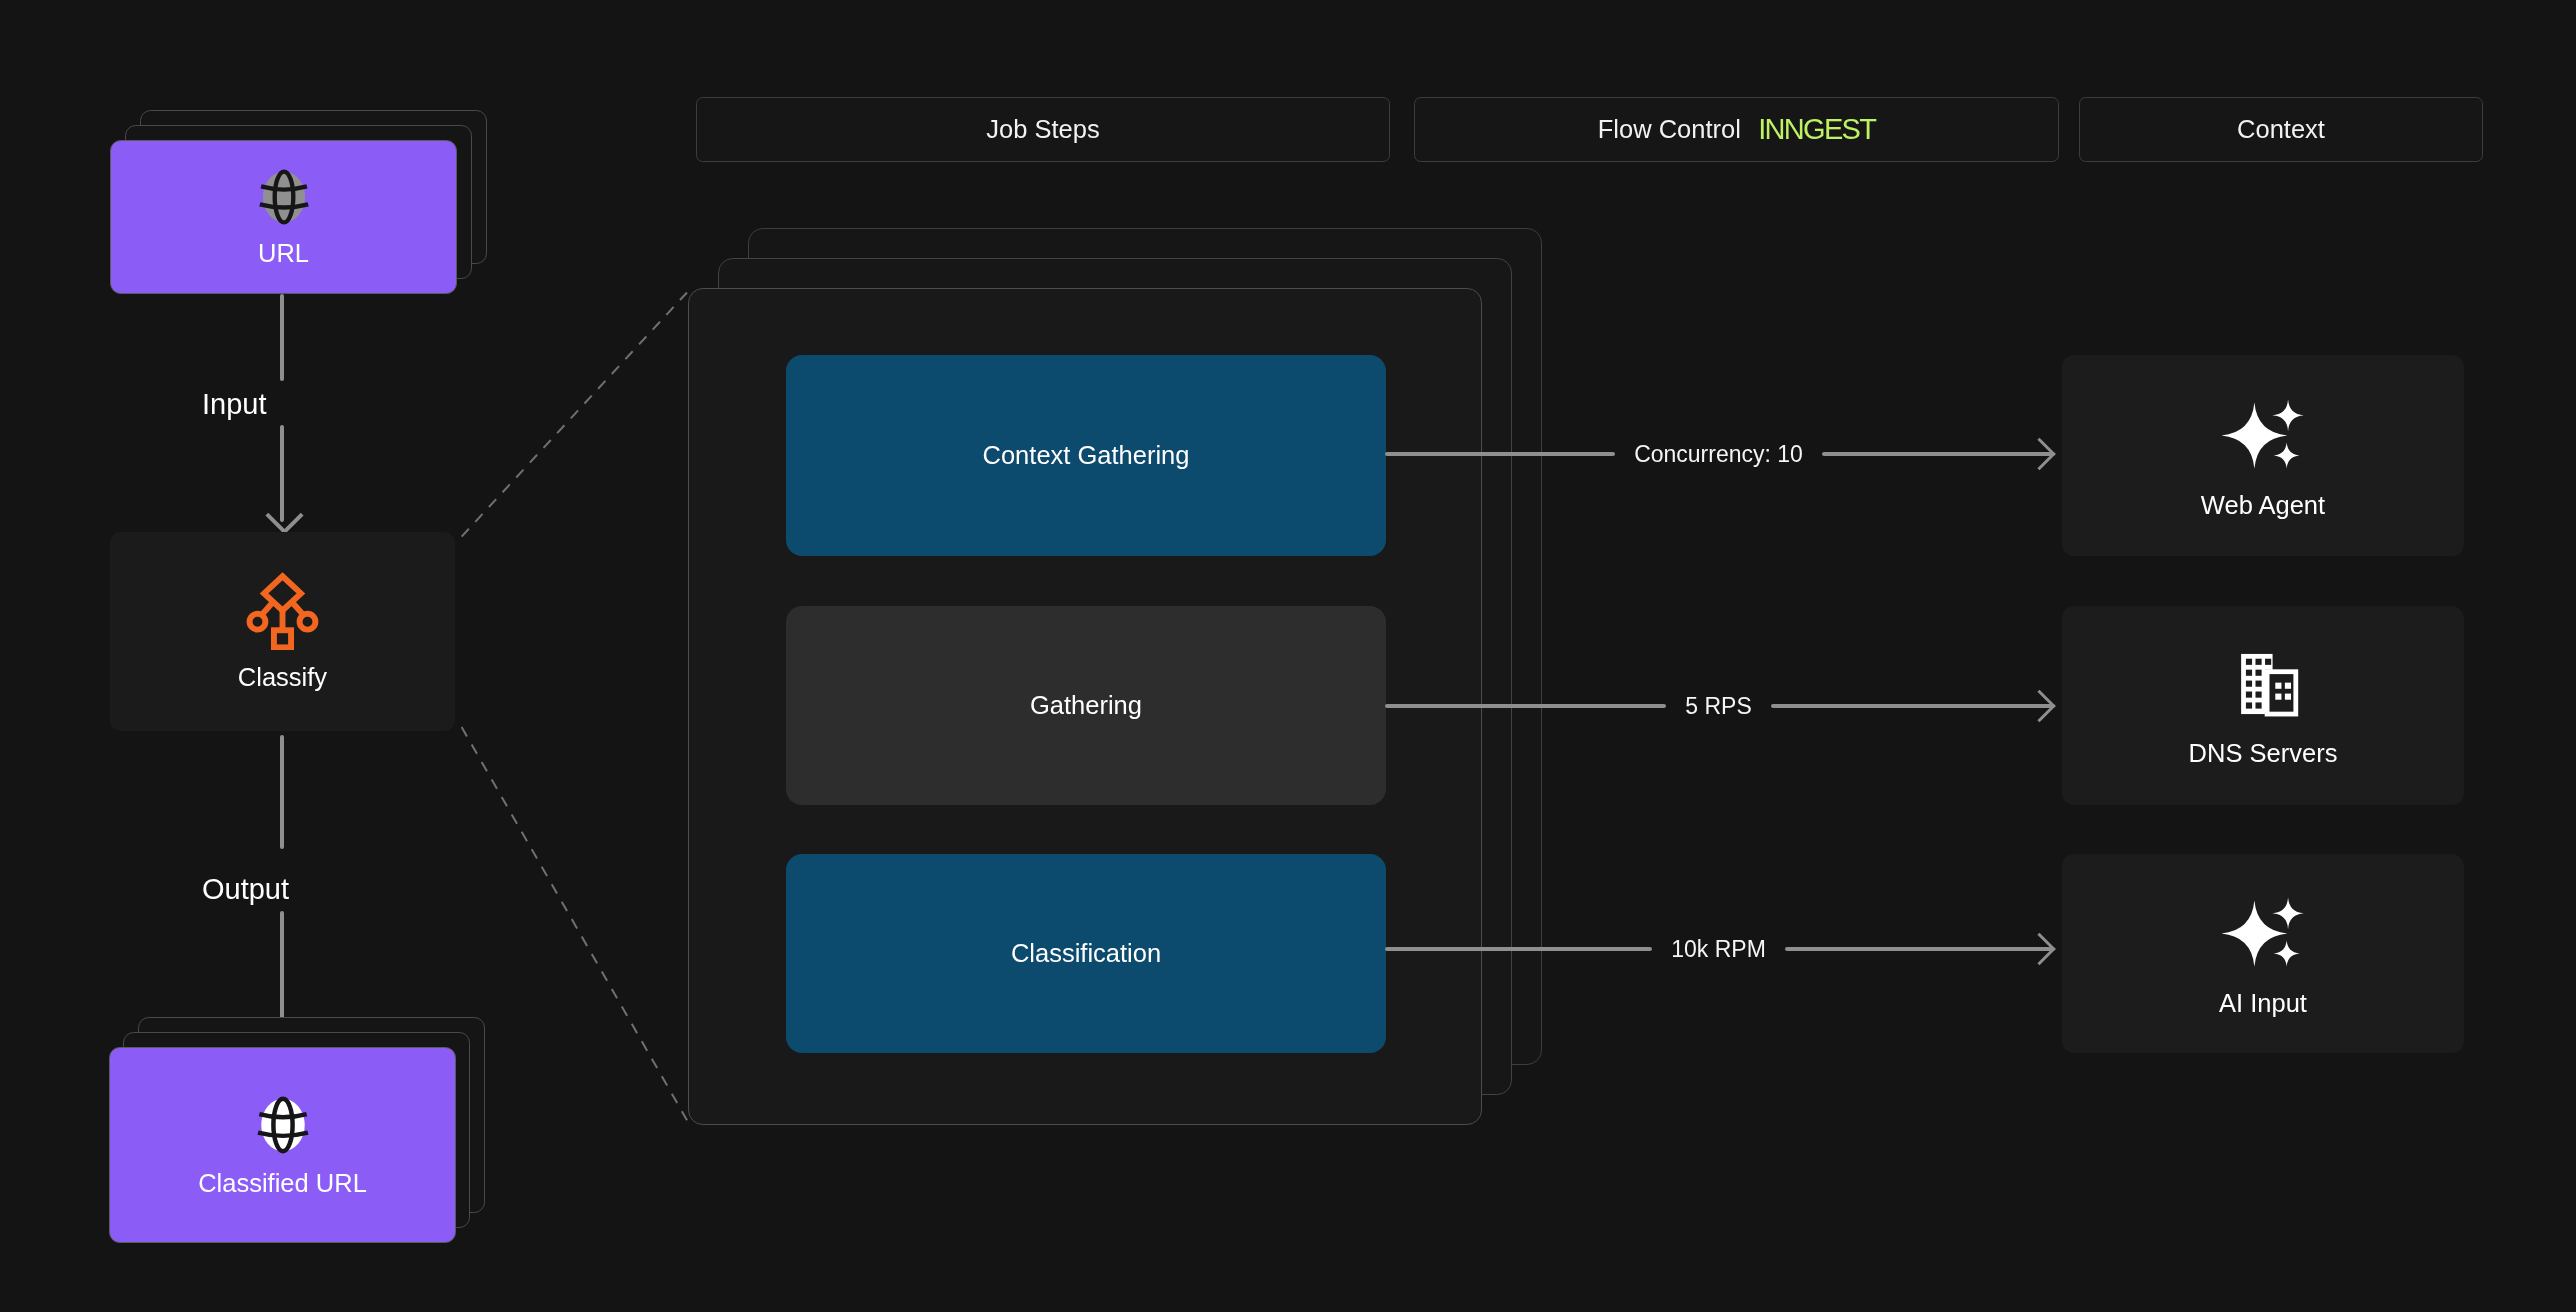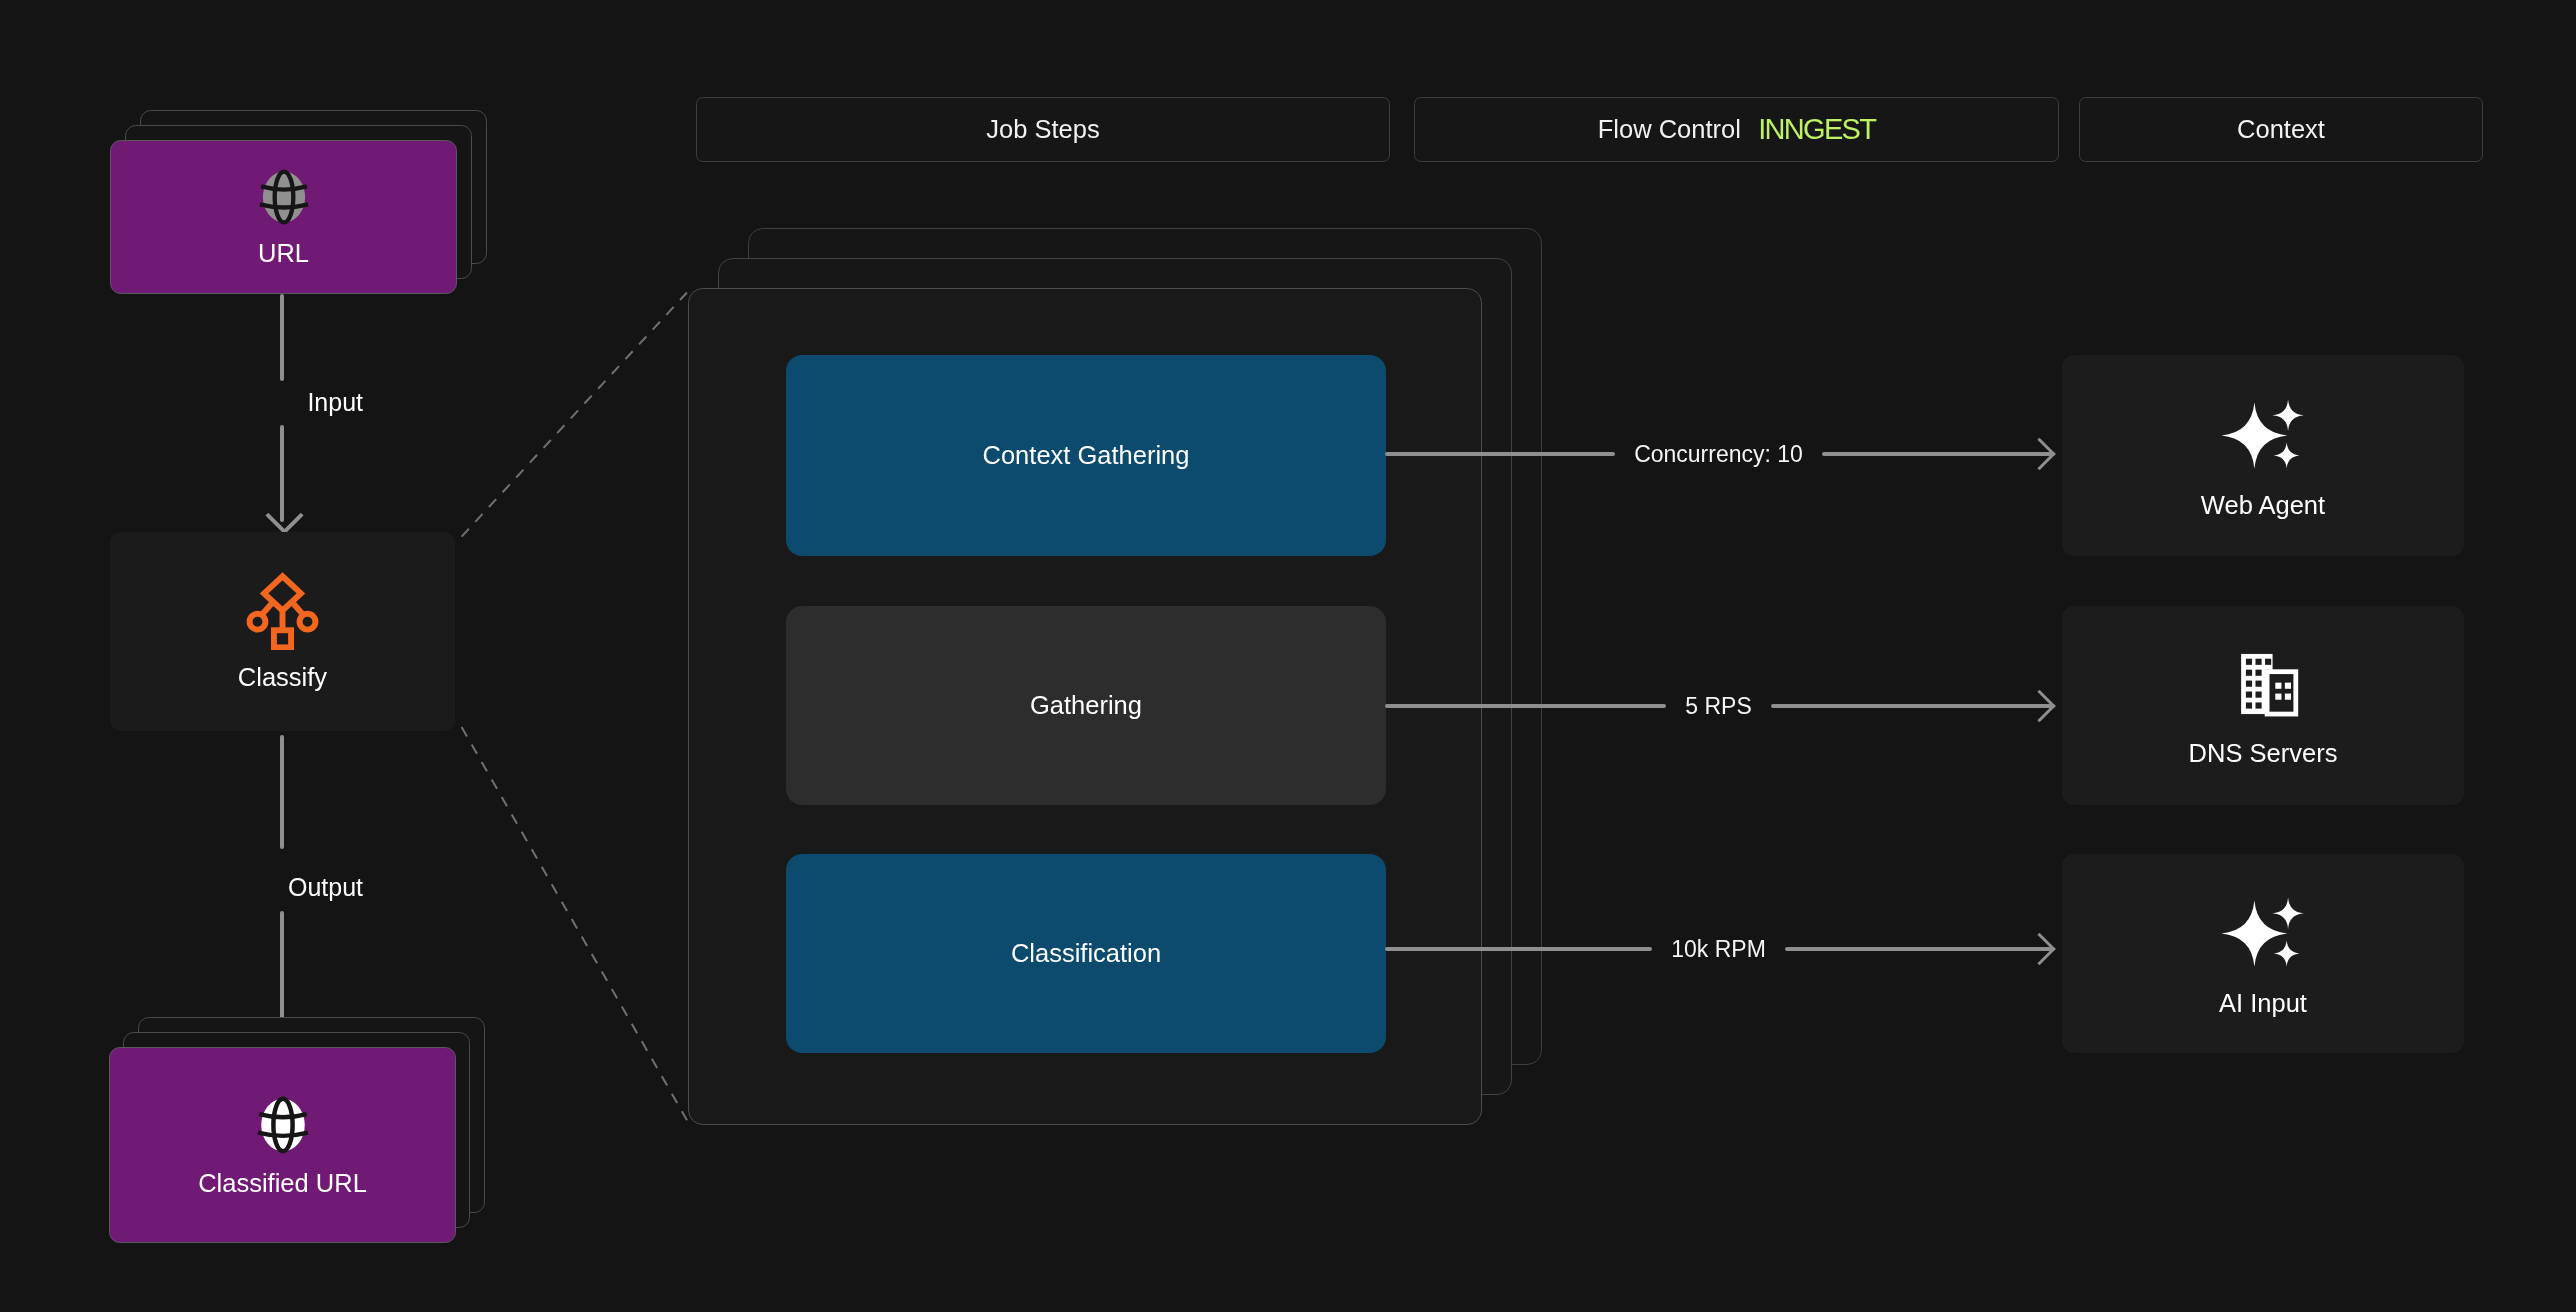--- a/index.html
+++ b/index.html
@@ -11,34 +11,34 @@
   
   .hdr{position:absolute;top:97px;height:63px;background:#161616;border:1.3px solid #3d3d3d;
        border-radius:6.7px;display:flex;align-items:center;justify-content:center;gap:17.4px;
        color:#f2f2f2;font-size:25.5px;margin-left:17px;}
   #hdr-job{left:679px;width:692px}
   #hdr-flow{left:1397px;width:643px}
   #hdr-ctx{left:2062px;width:402px}
   .brand{font-weight:400;font-size:29px;letter-spacing:-1.7px;color:#bef264}
   
   .ghost{position:absolute;background:#151515;border:1.3px solid #4a4a4a;border-radius:10.7px}
-  .node{position:absolute;background:#701a75;border:1.3px solid #5a5a5a;border-radius:10.7px;
+  .node{position:absolute;background:#8b5cf6;border:1.3px solid #5a5a5a;border-radius:10.7px;
         display:flex;flex-direction:column;align-items:center;justify-content:center;gap:16px;
         color:#fff;font-size:25.5px}
   .node.borderless{background:#1b1b1b;border:none}
   #url-ghost2{left:140px;top:110px;width:345px;height:152px}
   #url-ghost1{left:125px;top:125px;width:345px;height:152px}
   #url-node{left:110px;top:140px;width:345px;height:152px;gap:10.7px}
   #classify-node{left:110px;top:532px;width:345px;height:199px;gap:13px}
   #cls-ghost2{left:138px;top:1017px;width:345px;height:194px}
   #cls-ghost1{left:123px;top:1032px;width:345px;height:194px}
   #cls-node{left:109px;top:1047px;width:345px;height:194px;gap:12px}
   
   .vseg{position:absolute;width:4px;background:#8f8f8f;border-radius:2px}
-  .vlabel{position:absolute;width:161px;text-align:right;color:#fff;font-size:25px}
+  .vlabel{position:absolute;width:161px;text-align:left;color:#fff;font-size:29px}
   .vchev{position:absolute;width:23px;height:23px;border-right:4px solid #8f8f8f;
          border-bottom:4px solid #8f8f8f;transform:rotate(45deg)}
   #in-seg1{left:280px;top:294px;height:87px}
   #in-label{left:202px;top:388px}
   #in-seg2{left:280px;top:425px;height:97px}
   #in-chev{left:271px;top:502px}
   #out-seg1{left:280px;top:735px;height:114px}
   #out-label{left:202px;top:873px}
   #out-seg2{left:280px;top:911px;height:123px}
   #out-chev{left:271px;top:1016px}

